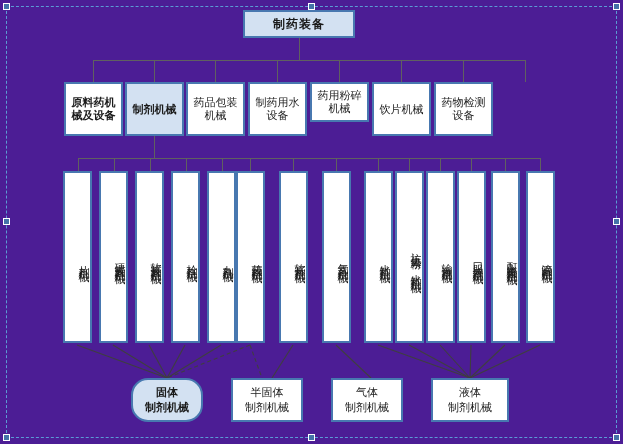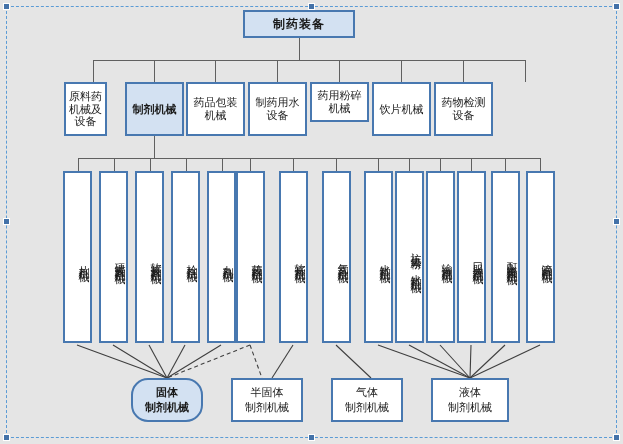--- a/index.html
+++ b/index.html
@@ -7,21 +7,21 @@
     padding: 0;
     background: #ffffff;
   }
   body {
     font-family: "Liberation Serif", "DejaVu Serif", serif;
   }
   #canvas {
     position: relative;
     width: 623px;
     height: 444px;
-    background: #e5e5e5;
+    background: #4c1d95;
     overflow: hidden;
   }
 
   
   .selection-frame {
     position: absolute;
     left: 6px;
     top: 6px;
     width: 611px;
     height: 432px;
@@ -128,21 +128,21 @@
 
   <div class="line v" style="left:93px;  top:60px; height:22px;"></div>
   <div class="line v" style="left:154px; top:60px; height:22px;"></div>
   <div class="line v" style="left:215px; top:60px; height:22px;"></div>
   <div class="line v" style="left:277px; top:60px; height:22px;"></div>
   <div class="line v" style="left:339px; top:60px; height:22px;"></div>
   <div class="line v" style="left:401px; top:60px; height:22px;"></div>
   <div class="line v" style="left:463px; top:60px; height:22px;"></div>
   <div class="line v" style="left:525px; top:60px; height:22px;"></div>
 
-  <div class="node node-l2" style="left:64px; top:82px; width:43px; height:54px;">
+  <div class="node node-l2" style="left:64px; top:82px; width:59px; height:54px;font-weight:bold;">
     <span>原料药机械及设备</span>
   </div>
 
   <div class="node node-l2 filled bold" style="left:125px; top:82px; width:59px; height:54px;">
     <span>制剂机械</span>
   </div>
 
   <div class="node node-l2" style="left:248px; top:82px; width:59px; height:54px;">
     <span>制药用水设备</span>
   </div>

